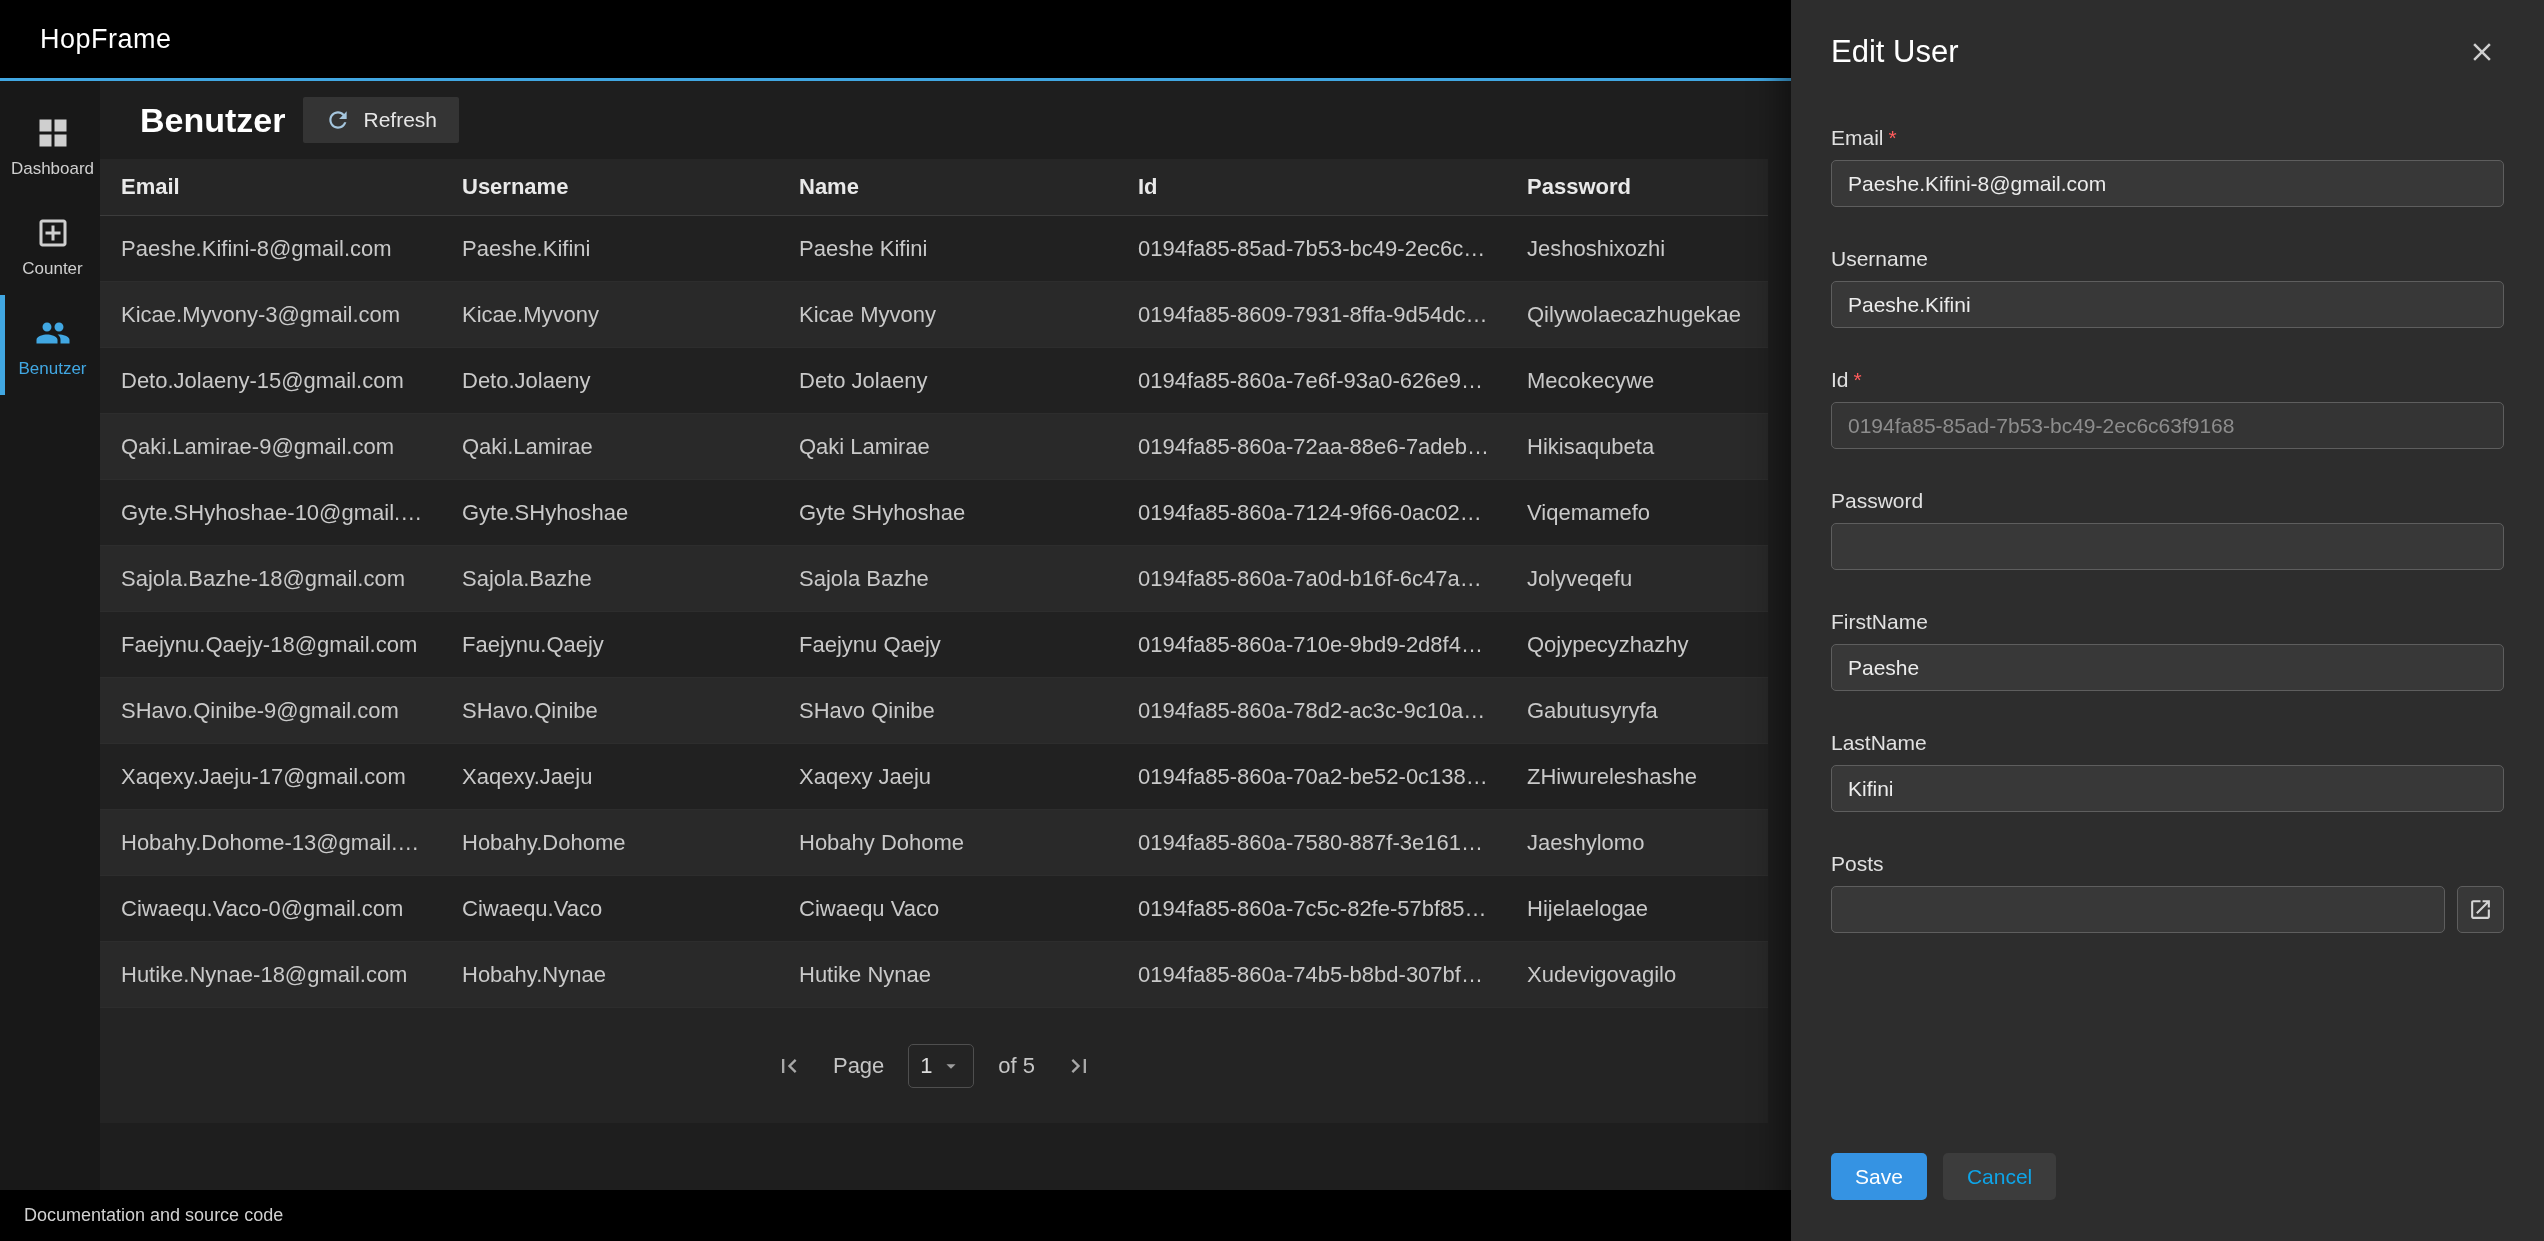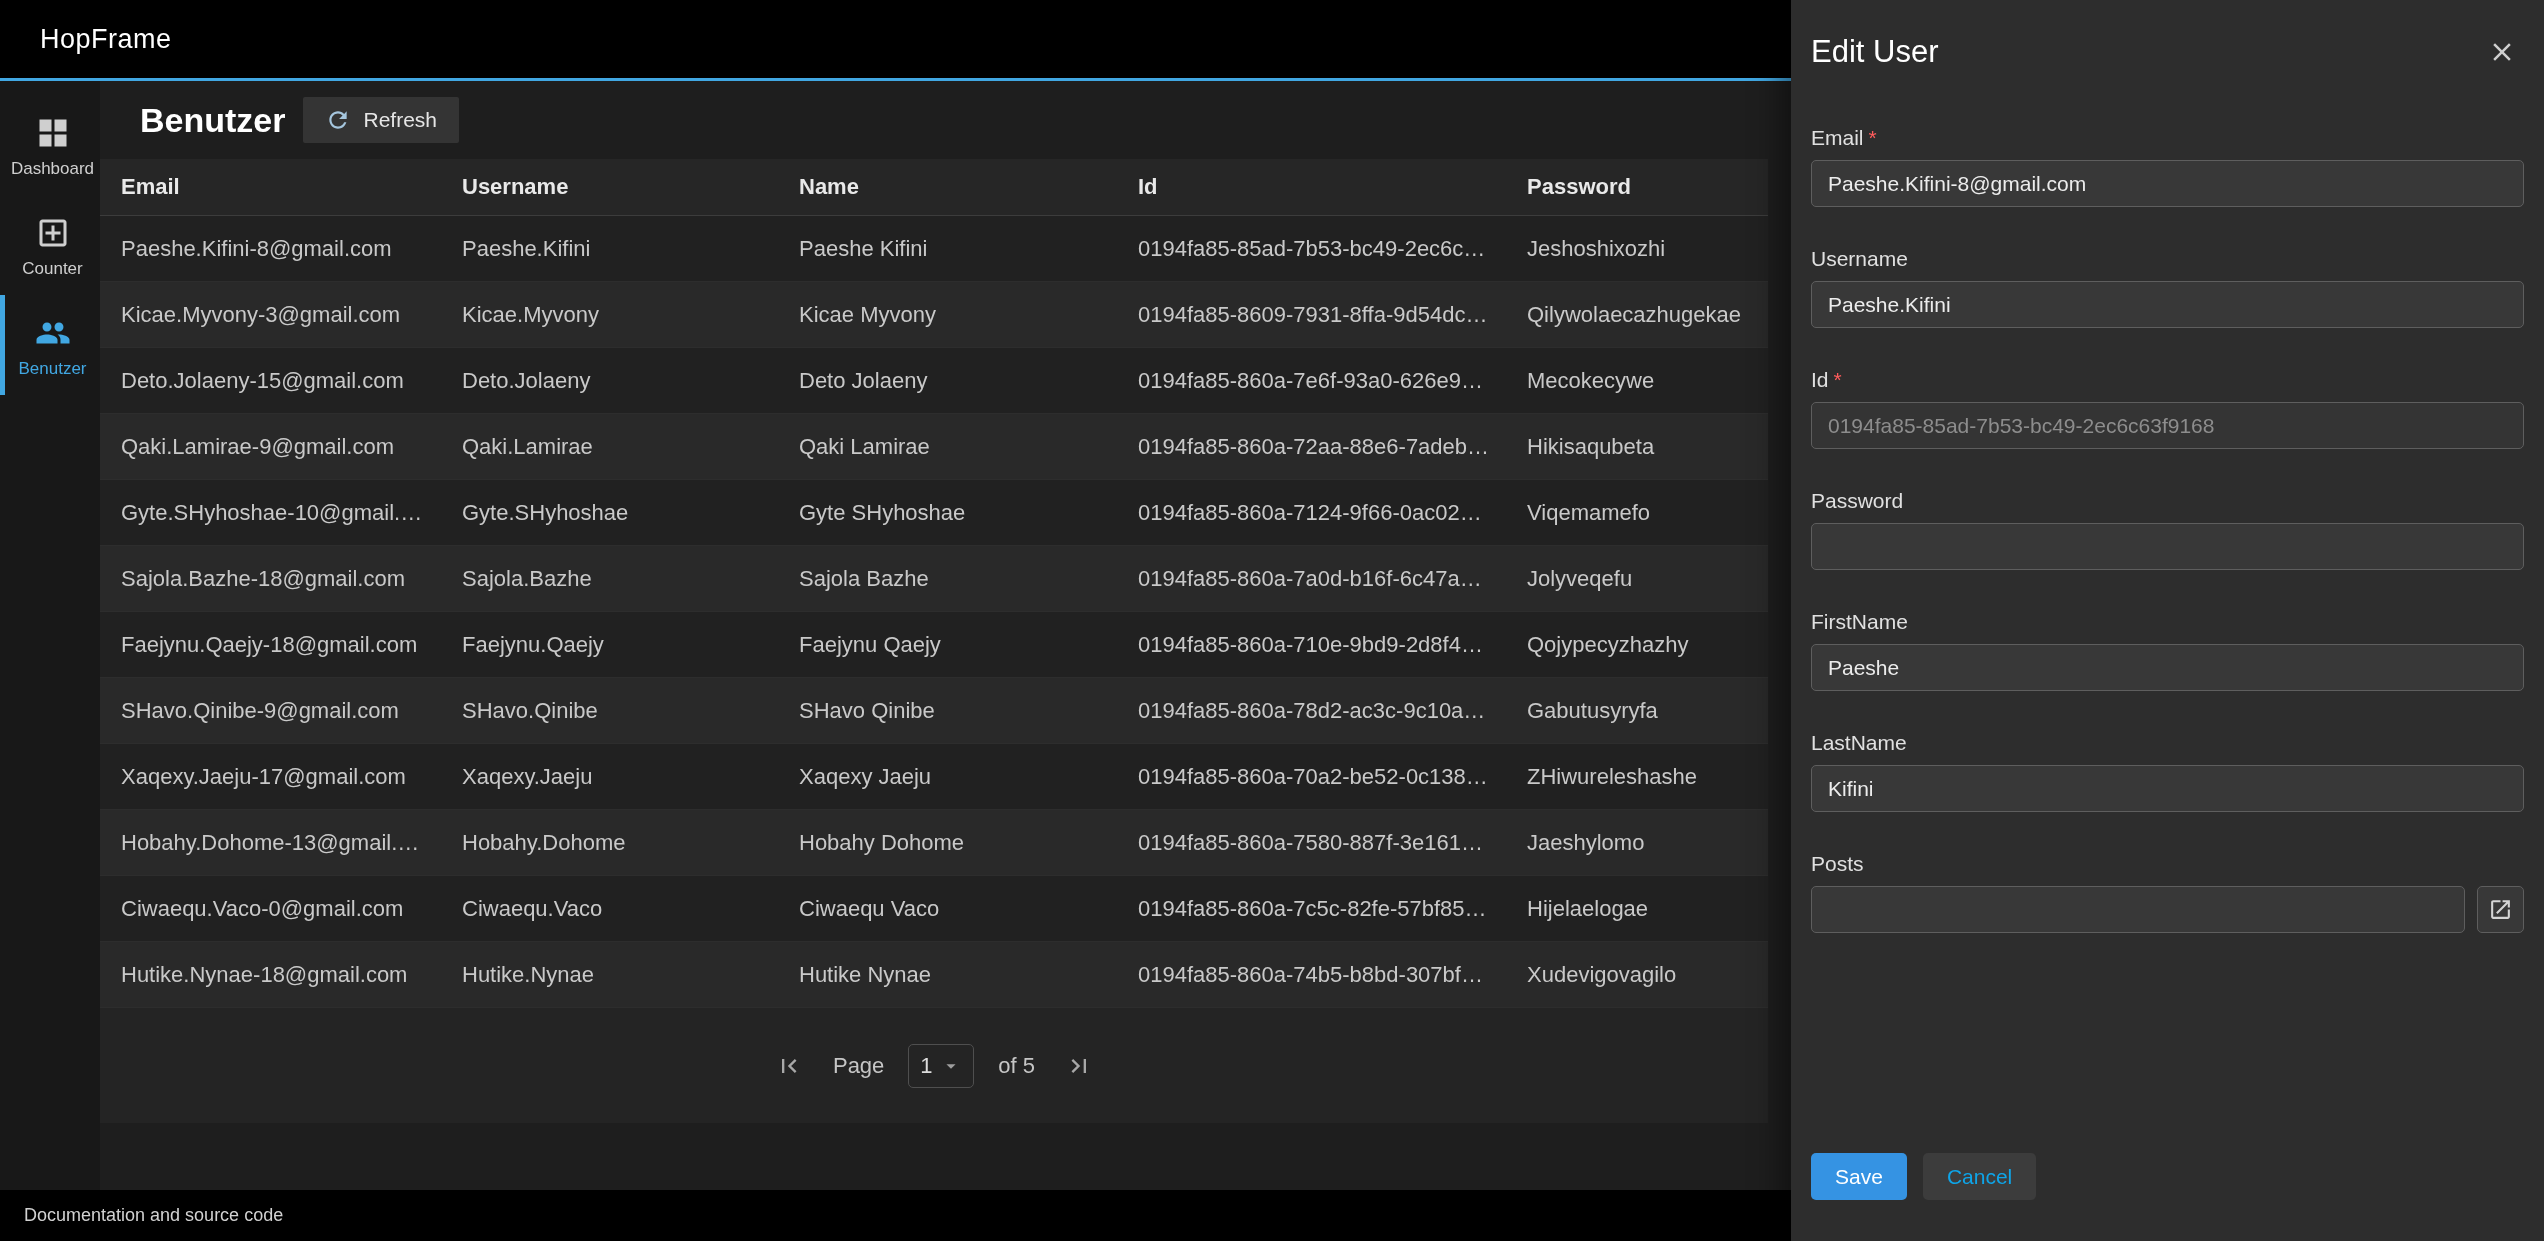--- a/index.html
+++ b/index.html
@@ -40,21 +40,21 @@
   .icon-btn{background:transparent;border:none;cursor:pointer;color:#a8a8a8}
   .pg{width:40px;height:40px;padding:6px}
   .pg-text{font-size:22px;color:#c6c6c6}
   .pg-select{display:flex;align-items:center;justify-content:center;gap:8px;min-width:66px;height:44px;border:1px solid #4f4f4f;border-radius:5px;font-size:22px;color:#dcdcdc;cursor:pointer;padding:0 10px}
   .caret{width:22px;height:22px;color:#9e9e9e}
 
   .footer{height:51px;background:#000;display:flex;align-items:center;padding-left:24px;flex:0 0 auto}
   .footer a{color:#d2d2d2;font-size:18px;text-decoration:none;cursor:pointer}
 
   
-  .drawer{width:753px;background:#2d2d2d;display:flex;flex-direction:column;padding:0 20px;box-shadow:-10px 0 30px rgba(0,0,0,.45)}
+  .drawer{width:753px;background:#2d2d2d;display:flex;flex-direction:column;padding:0 40px;box-shadow:-10px 0 30px rgba(0,0,0,.45)}
   .drawer-header{margin-top:30px;display:flex;align-items:center;justify-content:space-between;flex:0 0 auto}
   .drawer-title{font-size:31px;font-weight:500;color:#fff}
   .close-btn{width:44px;height:44px;padding:7px;color:#cfcfcf}
   .drawer-fields{margin-top:12px}
   .field{margin-top:40px}
   .flabel{font-size:21px;color:#e0e0e0;margin-bottom:10px}
   .req{color:var(--required,#ff5c5c);margin-left:5px}
   .finput{width:100%;height:47px;background:#383838;border:1px solid #5e5e5e;border-radius:5px;color:#ececec;font-size:21px;font-family:inherit;padding:0 16px;outline:none}
   .finput.disabled{color:#8d8d8d;background:#343434}
   .input-row{display:flex;align-items:center;gap:12px}
@@ -198,21 +198,21 @@
               </div>
               <div class="trow">
                 <div class="cell">Ciwaequ.Vaco-0@gmail.com</div>
                 <div class="cell">Ciwaequ.Vaco</div>
                 <div class="cell">Ciwaequ Vaco</div>
                 <div class="cell">0194fa85-860a-7c5c-82fe-57bf8583…</div>
                 <div class="cell">Hijelaelogae</div>
               </div>
               <div class="trow">
                 <div class="cell">Hutike.Nynae-18@gmail.com</div>
-                <div class="cell">Hutike.Nynae</div>
+                <div class="cell">Hobahy.Nynae</div>
                 <div class="cell">Hutike Nynae</div>
                 <div class="cell">0194fa85-860a-74b5-b8bd-307bf7ea…</div>
                 <div class="cell">Xudevigovagilo</div>
               </div>
             </div>
           <div class="tfoot">
             <button class="icon-btn pg icon">
               <svg viewBox="0 0 24 24">
                   <path d="M18.41 16.59 13.82 12l4.59-4.59L17 6l-6 6 6 6zM6 6h2v12H6z"></path>
                 </svg>

